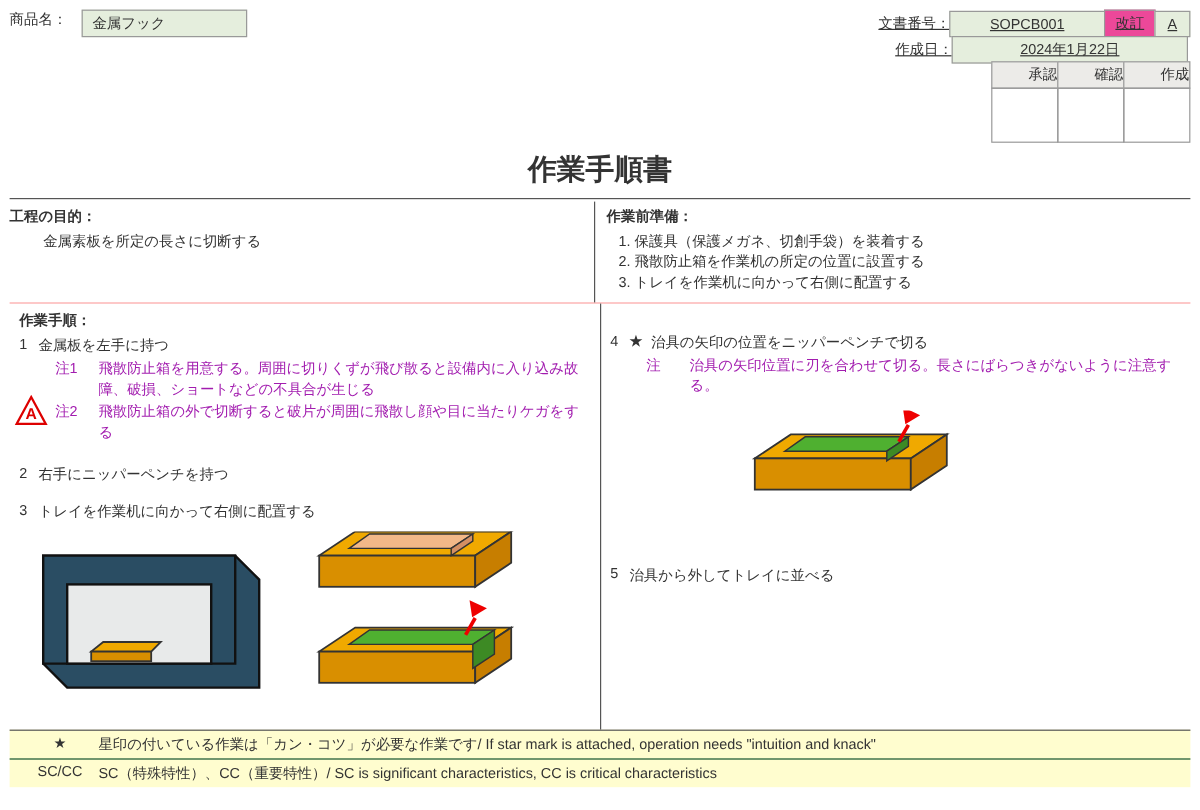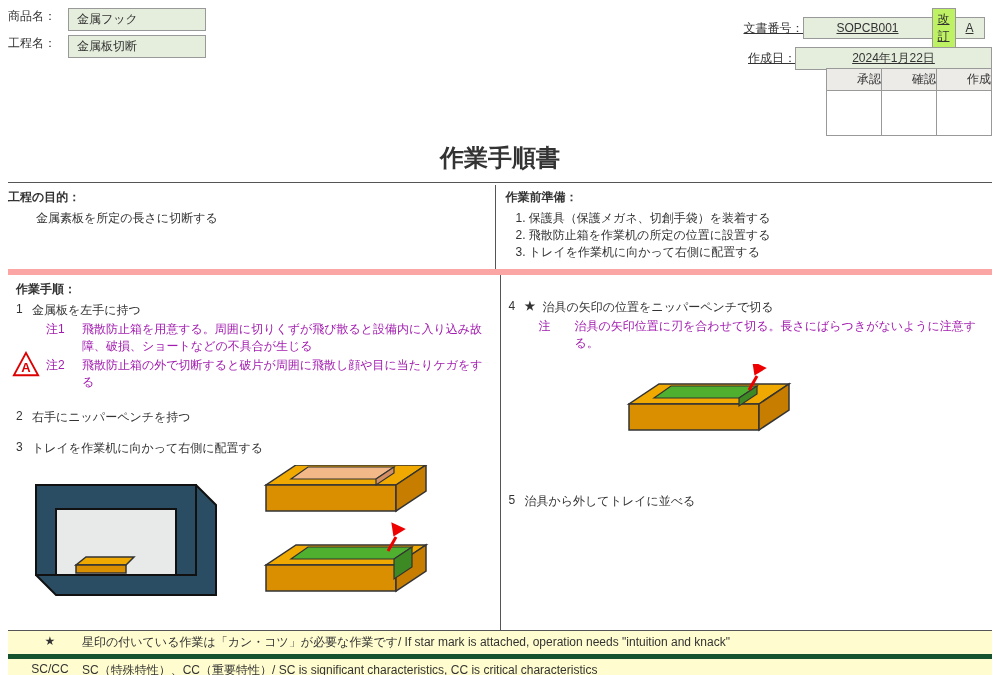--- a/index.html
+++ b/index.html
@@ -49,21 +49,21 @@
     box-sizing: border-box;
     text-align: center;
     margin-left: -1px;
     min-height: 22px;
     display: flex;
     align-items: center;
     justify-content: center;
   }
   .meta-lbl { width: 60px; background: #fff; border: none; }
   .docnum-val { width: 130px; background: #e5eedd; }
-  .rev-lbl { width: 24px; background: #bef264; }
+  .rev-lbl { width: 43px; background: #ec4899; }
   .rev-val { width: 30px; background: #e5eedd; }
   .date-val { width: 165px; background: #e5eedd; }
   .approve-grid {
     display: flex;
     justify-content: flex-end;
     margin-top: -1px;
   }
   .approve-col {
     width: 55px;
   }
@@ -97,21 +97,21 @@
     border-left: 1px solid #555;
     padding-left: 10px;
   }
   .sec-h {
     font-weight: bold;
     margin-bottom: 4px;
   }
   .indent { padding-left: 28px; }
   .steps-wrap {
     display: flex;
-    border-top: 6px solid #fca5a5;
+    border-top: 1px solid #fca5a5;
   }
   .steps-left, .steps-right {
     flex: 1 1 50%;
     padding: 6px 8px;
   }
   .steps-right { border-left: 1px solid #555; }
   .step {
     display: flex;
     margin: 4px 0 2px;
   }
@@ -135,39 +135,35 @@
   .diagram-row { display: flex; gap: 20px; padding: 6px 0 6px 10px; }
   .diagram { flex: 0 0 auto; }
   .legend {
     border-top: 1px solid #555;
     background: #fffdcf;
     font-size: 12px;
   }
   .legend-row {
     display: flex;
     padding: 3px 10px;
-    border-top: 5px solid #14532d;
+    border-top: 1px solid #14532d;
   }
   .legend-row:first-child { border-top: none; }
   .legend-key { width: 64px; text-align: center; }
   .legend-txt { flex: 1; }
   .prep-list { padding-left: 10px; }
 </style>
 </head>
 <body>
 
 <div class="header-row">
   <div class="left-head">
     <div class="left-head-row">
       <span class="lbl">商品名：</span>
       <span class="val">金属フック</span>
-    </div>
-    <div class="left-head-row">
-      <span class="lbl">工程名：</span>
-      <span class="val">金属板切断</span>
     </div>
   </div>
   <div class="right-head">
     <div class="meta-row">
       <span class="meta-lbl">文書番号：</span>
       <span class="meta-cell docnum-val">SOPCB001</span>
       <span class="meta-cell rev-lbl">改訂</span>
       <span class="meta-cell rev-val">A</span>
     </div>
     <div class="meta-row" style="margin-top:-1px">

